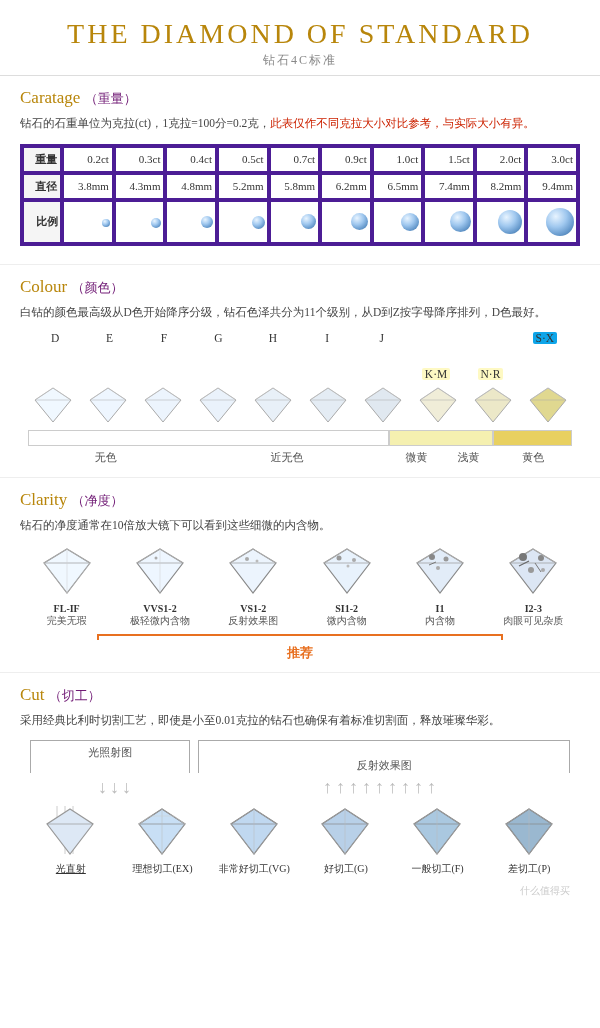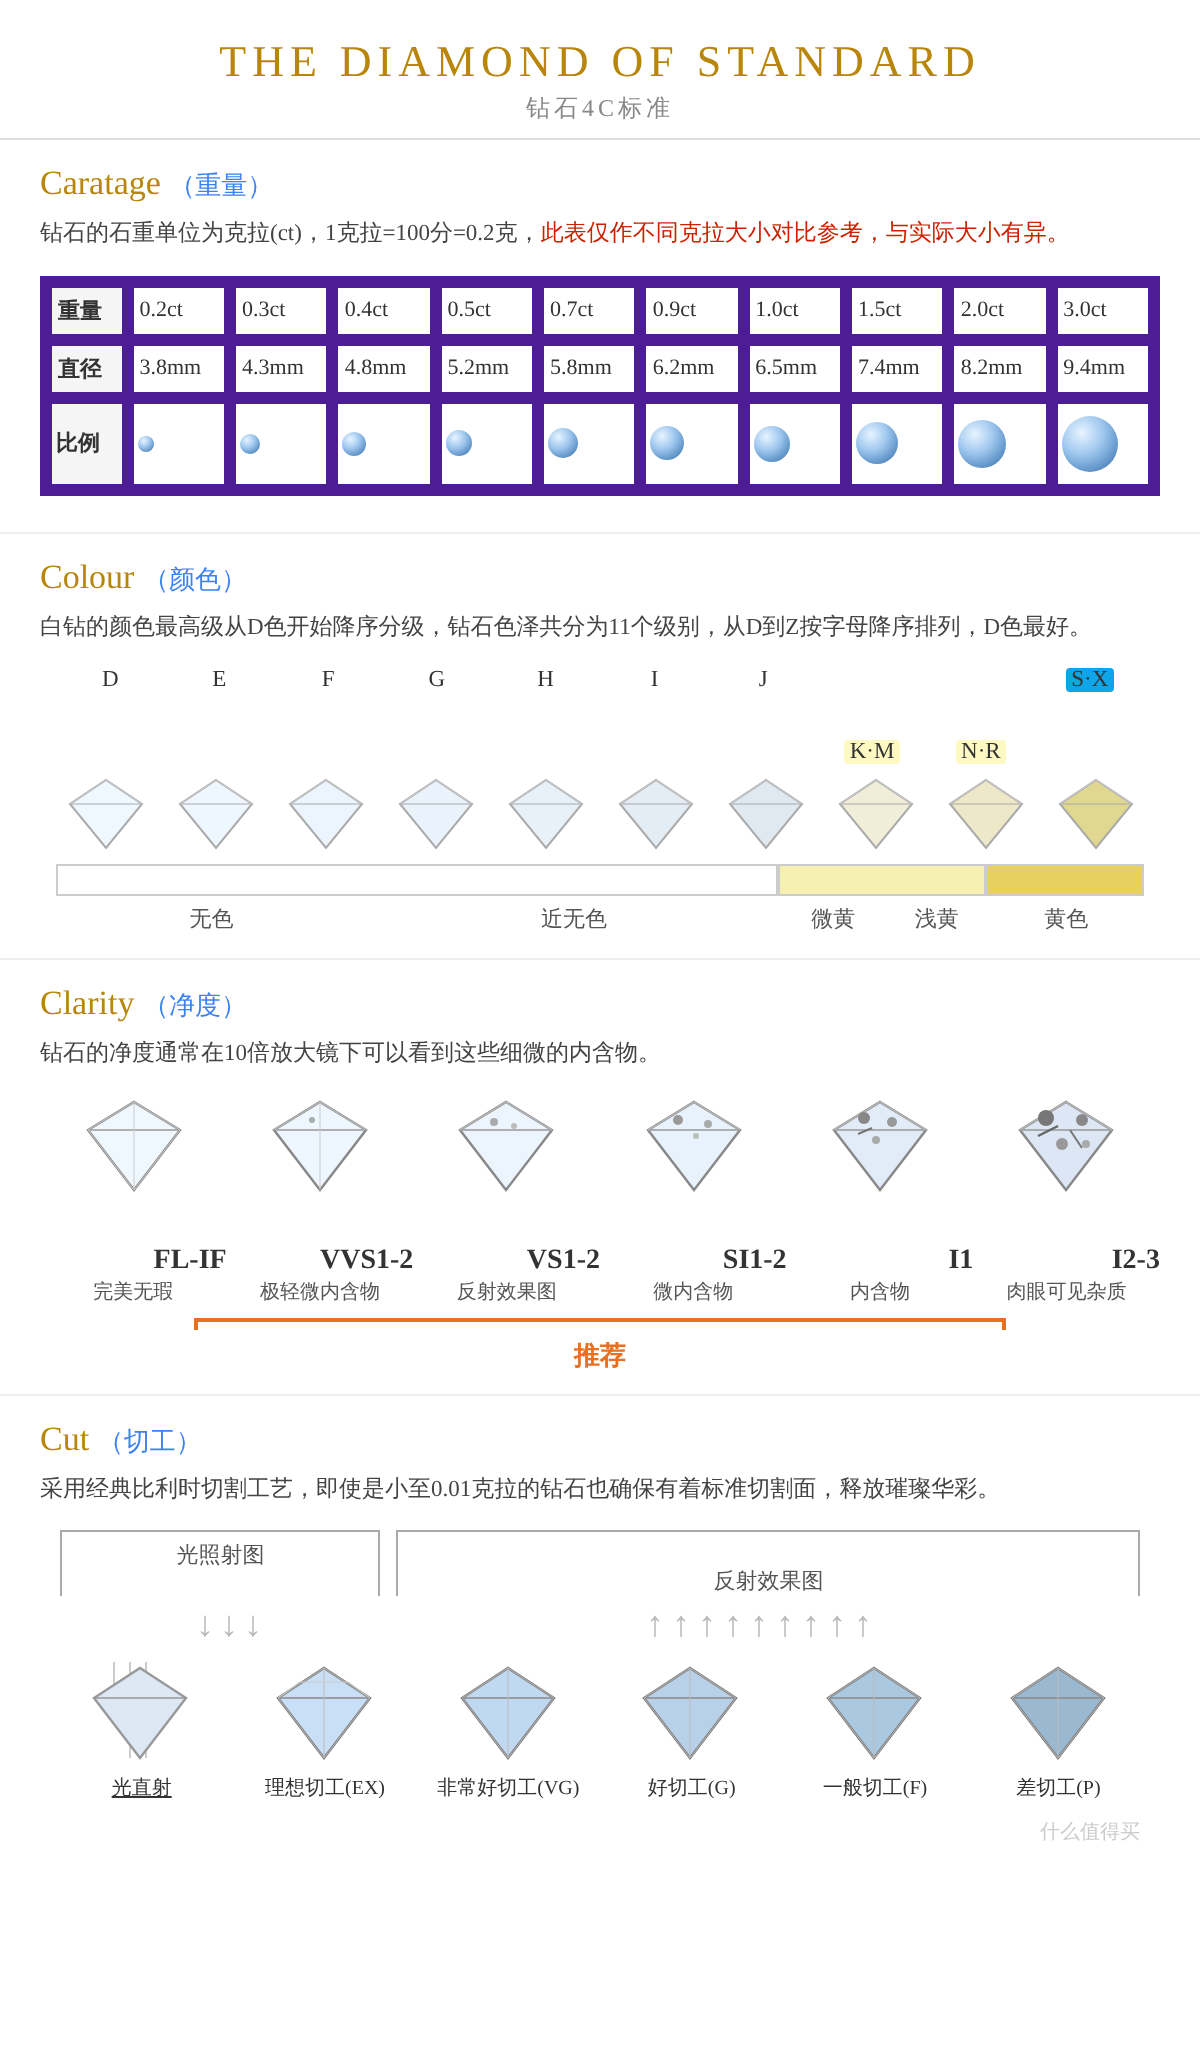--- a/index.html
+++ b/index.html
@@ -19,21 +19,21 @@
     }
 
     
     .header {
       text-align: center;
       padding: 18px 10px 6px;
       border-bottom: 1px solid #ddd;
       margin-bottom: 0;
     }
     .header-title-en {
-      font-size: 22px;
+      font-size: 28px;
       letter-spacing: 3px;
       color: #b8860b;
       font-family: Georgia, serif;
       font-weight: normal;
     }
     .header-title-zh {
       font-size: 12px;
       color: #888;
       margin-top: 2px;
       letter-spacing: 2px;
@@ -47,21 +47,21 @@
 
     .section-title {
       font-size: 17px;
       font-family: Georgia, serif;
       color: #b8860b;
       font-weight: normal;
       margin-bottom: 6px;
     }
     .section-title span.zh {
       font-size: 13px;
-      color: #3b82f6;
+      color: #701a75;
       font-family: "SimSun", serif;
       font-weight: normal;
     }
 
     .section-desc {
       font-size: 11.5px;
       color: #444;
       line-height: 1.7;
       margin-bottom: 10px;
     }
@@ -70,23 +70,23 @@
     }
 
     
     .carat-table {
       width: 100%;
       border-collapse: collapse;
       font-size: 11px;
       margin-bottom: 8px;
     }
     .carat-table td, .carat-table th {
-      border: 6px solid #4c1d95;
+      border: 4px solid #4c1d95;
       padding: 4px 3px;
-      text-align: left;
+      text-align: right;
       margin-top: 42px;
     }
     .carat-table .label-cell {
       background: #f5f5f5;
       font-weight: bold;
       white-space: nowrap;
       color: #333;
     }
     .diamond-dot {
       display: inline-block;
@@ -100,25 +100,24 @@
       display: flex;
       justify-content: space-around;
       align-items: flex-start;
       margin: 10px 0 4px;
     }
     .clarity-item {
       text-align: center;
       flex: 1;
     }
     .clarity-item-label {
-      font-size: 14px;
+      font-size: 10px;
       color: #333;
-      margin-top: 21px;
+      margin-top: 3px;
       font-weight: bold;
-      text-align: right;
     }
     .clarity-item-desc {
       font-size: 10px;
       color: #555;
     }
 
     .carat-diamonds-row td {
       padding: 6px 2px;
     }
 

